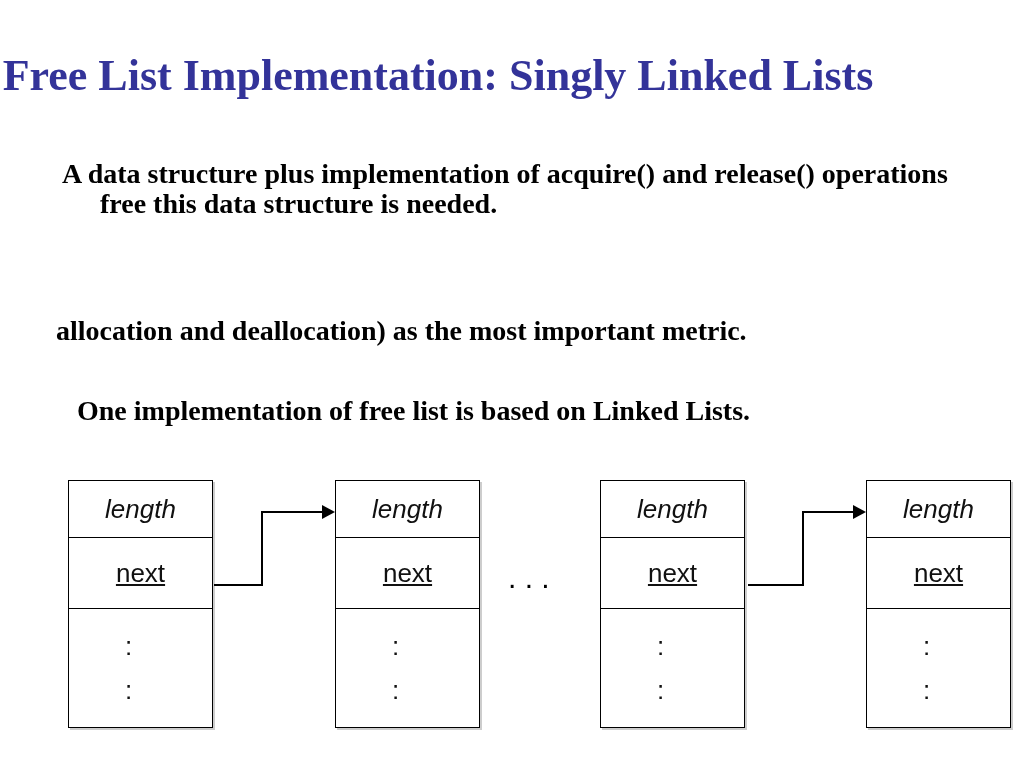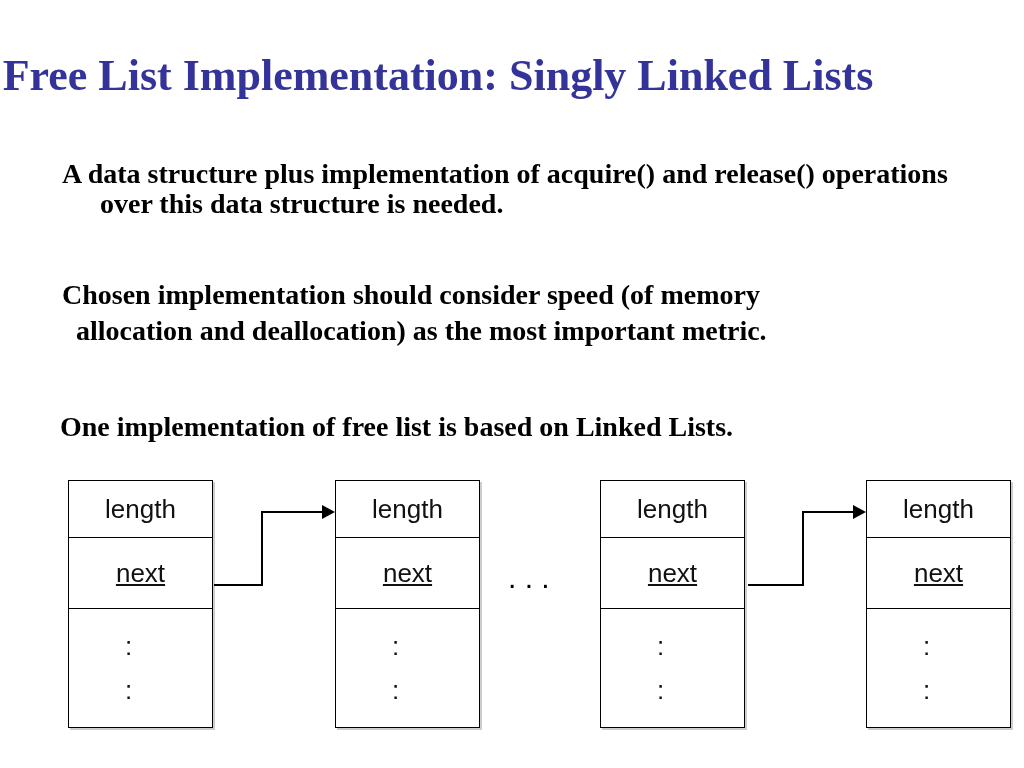--- a/index.html
+++ b/index.html
@@ -28,22 +28,22 @@
     position: absolute;
     font-size: 28px;
     line-height: 30px;
     font-weight: bold;
     color: #000000;
     white-space: nowrap;
   }
   #bl1 { left: 62px;  top: 159px; text-align: center; }
   #bl2 { left: 100px; top: 189px; }
   #bl3 { left: 62px;  top: 280px; }
-  #bl4 { left: 76px;  top: 316px; }
-  #bl5 { left: 60px;  top: 396px; margin-top: 16px; }
+  #bl4 { left: 56px;  top: 316px; }
+  #bl5 { left: 77px;  top: 396px; }
 
   .node {
     position: absolute;
     top: 480px;
     width: 145px;
     height: 248px;
     box-sizing: border-box;
     background: #ffffff;
     border: 1px solid #000000;
     box-shadow: 2px 2px 0 rgba(130,130,130,0.4);
@@ -55,21 +55,21 @@
   #node3 { left: 600px; }
   #node4 { left: 866px; }
 
   .row {
     box-sizing: border-box;
     display: flex;
     align-items: center;
     justify-content: center;
     font-size: 26px;
   }
-  .row.f1 { height: 57px; border-bottom: 1px solid #000000; }
+  .row.f1 { height: 57px; border-bottom: 1px solid #000000; font-style: italic; }
   .row.f2 { height: 71px; border-bottom: 1px solid #000000; text-decoration: underline; }
   .row.dots {
     height: 118px;
     flex-direction: column;
     justify-content: center;
     gap: 18px;
     font-size: 26px;
     line-height: 26px;
     transform: translateX(-12px);
   }
@@ -95,22 +95,21 @@
   }
 </style>
 </head>
 <body>
 
 <div class="slide">
 
   <h1 class="title">Free List Implementation: Singly Linked Lists</h1>
 
   <div class="bline" id="bl1">A data structure plus implementation of acquire() and release() operations</div>
-  <div class="bline" id="bl2">over this data structure is needed.</div>
-  <div class="bline" id="bl3">Chosen implementation should consider speed (of memory</div>
+  <div class="bline" id="bl2">free this data structure is needed.</div>
   <div class="bline" id="bl4">allocation and deallocation) as the most important metric.</div>
   <div class="bline" id="bl5">One implementation of free list is based on Linked Lists.</div>
 
   <div class="node" id="node1">
     <div class="row f1">length</div>
     <div class="row f2">next</div>
     <div class="row dots">
       <span>:</span>
       <span>:</span>
     </div>

